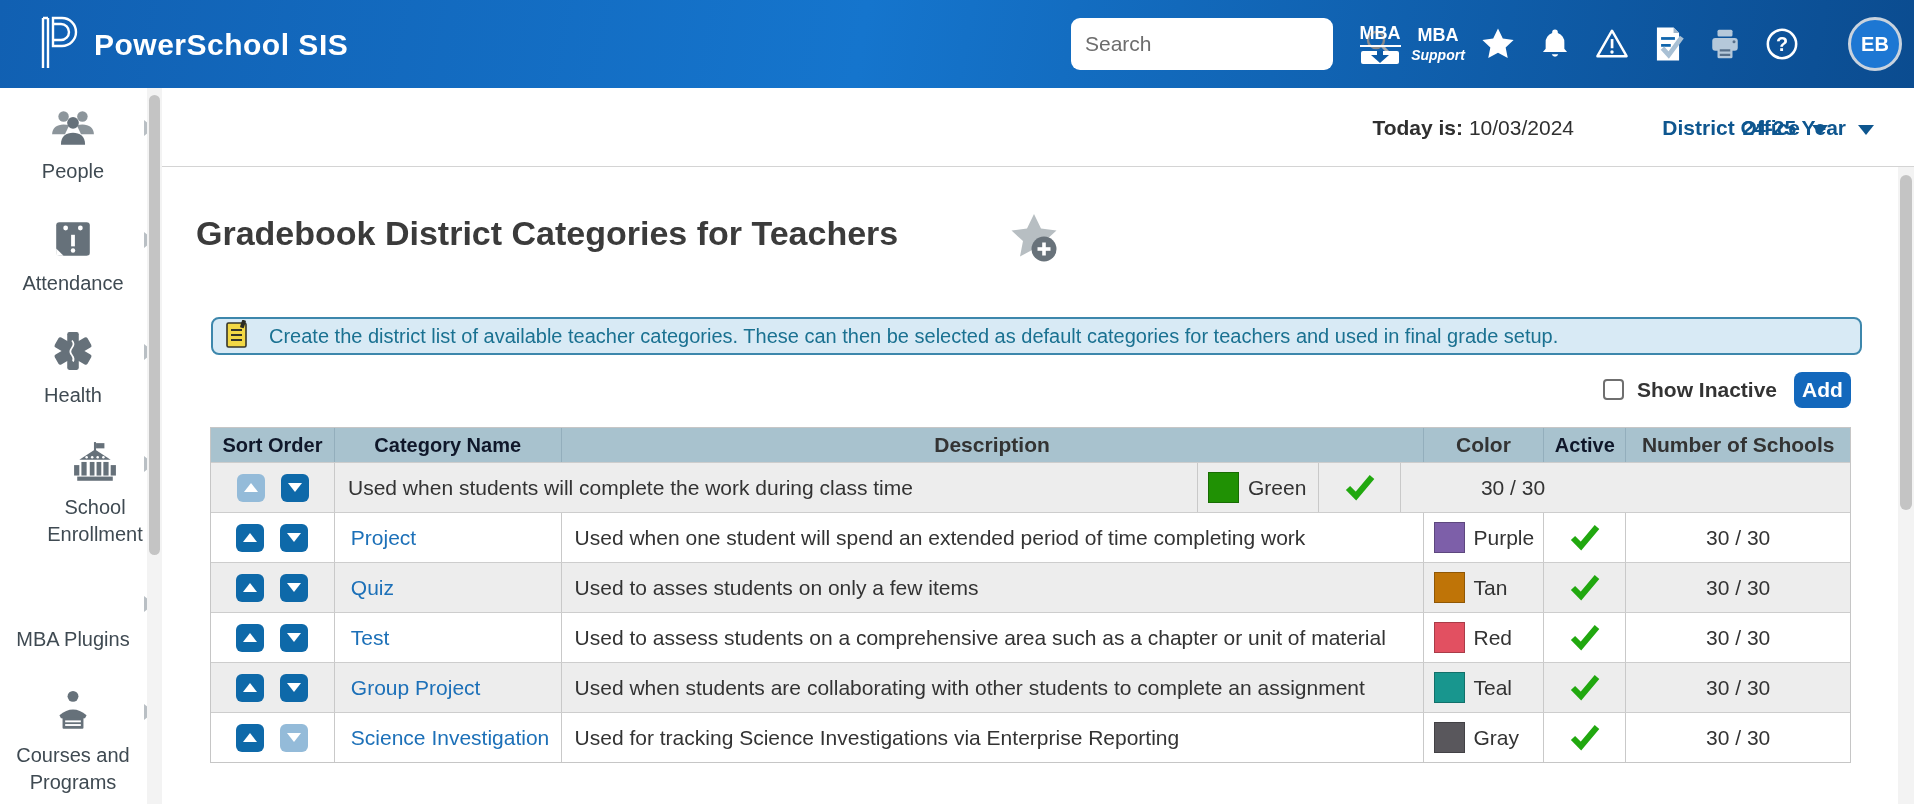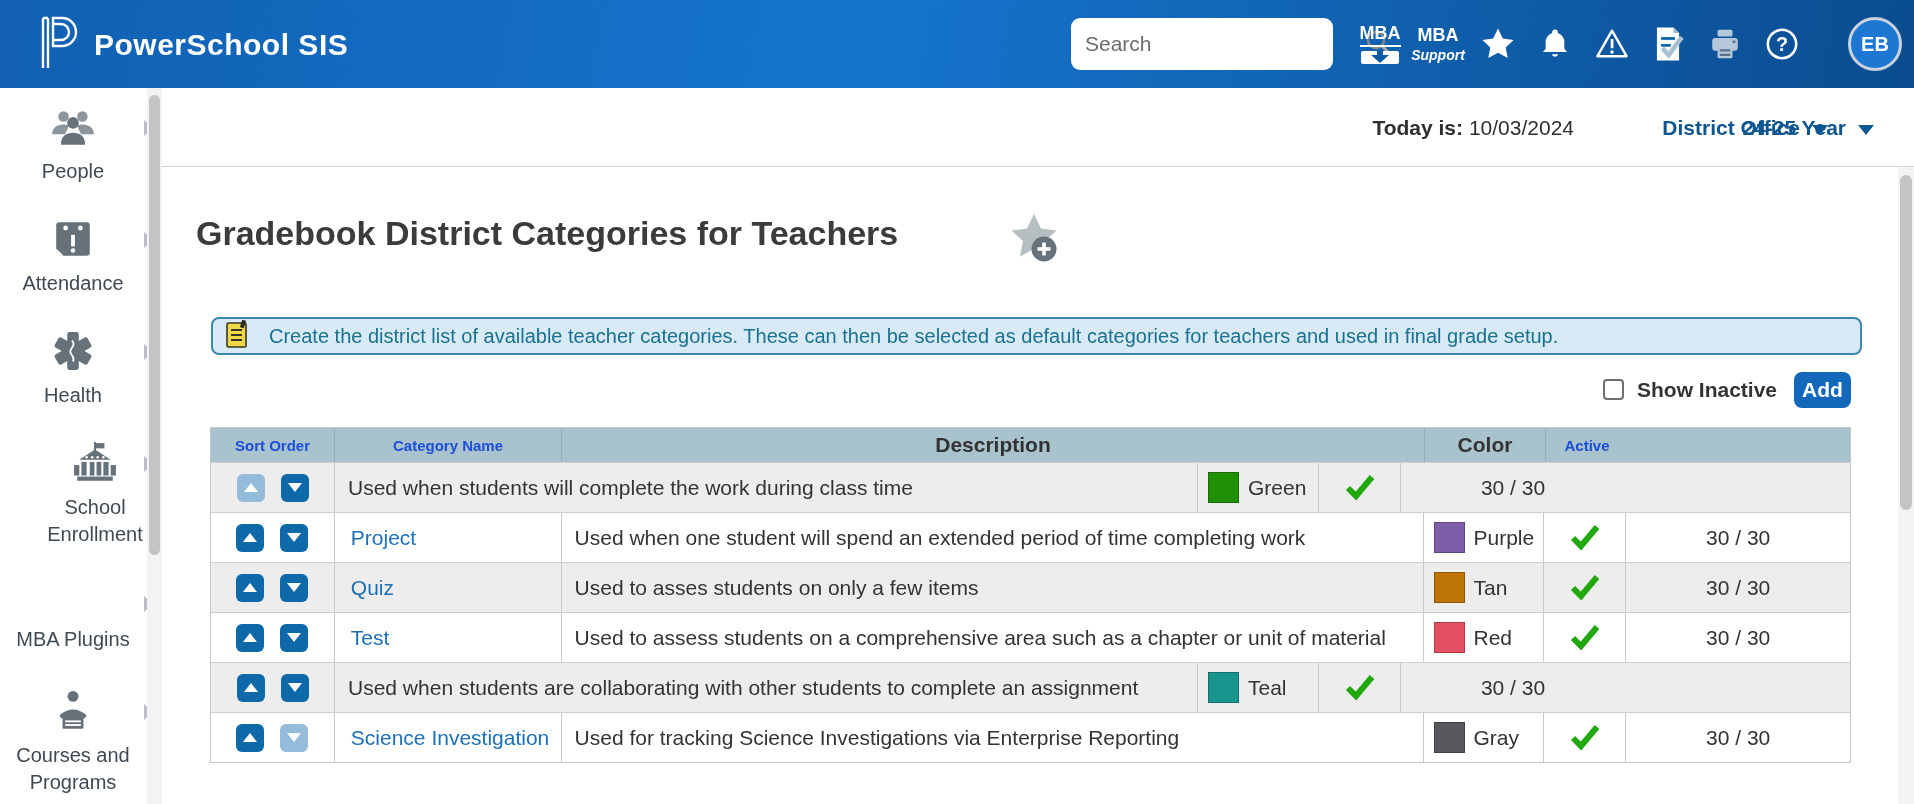--- a/index.html
+++ b/index.html
@@ -60,22 +60,22 @@
   #show-inactive-box { position:absolute; left:1603px; top:379px; width:21px; height:21px;
     border:2px solid #6f6f6f; border-radius:4px; background:#fff; cursor:pointer; }
   #show-inactive-label { position:absolute; left:1637px; top:378px; font-size:21px; font-weight:bold; color:#333; }
   #add-button { position:absolute; left:1794px; top:372px; width:57px; height:36px;
     background:#1368bc; border:none; border-radius:8px; color:#fff; font-size:21px; font-weight:bold;
     cursor:pointer; font-family:"Liberation Sans",sans-serif; }
 
   
   #table { position:absolute; left:210px; top:427px; width:1641px; border:1px solid #c6c6c6; }
   .thead { display:flex; height:34px; background:#a8c2ce; }
-  .hc { display:flex; align-items:center; justify-content:center; font-size:15px; font-weight:bold;
-    color:#1d4ed8; border-right:1px solid #93aebc; }
+  .hc { display:flex; align-items:center; justify-content:center; font-size:20px; font-weight:bold;
+    color:#0f172a; border-right:1px solid #93aebc; }
   .hc:last-child { border-right:none; }
   .trow { display:flex; height:50px; background:#fff; border-top:1px solid #cdcdcd; }
   .trow.odd { background:#ededed; }
   .cell { display:flex; align-items:center; border-right:1px solid #c9c9c9; }
   .cell:last-child { border-right:none; }
   .c0 { width:124px; justify-content:center; gap:16px; }
   .c1 { width:227px; padding-left:16px; }
   .c2 { width:863px; padding-left:13px; font-size:21px; color:#333; }
   .c3 { width:121px; padding-left:10px; gap:9px; font-size:21px; color:#333; }
   .c4 { width:82px; justify-content:center; }
@@ -324,20 +324,21 @@
 <span id="show-inactive-label">Show Inactive</span>
 <button id="add-button">Add</button>
 
 <div id="table">
   <div class="thead">
     <div class="hc c0">Sort Order</div>
     <div class="hc c1" style="justify-content:center;padding-left:0;">Category Name</div>
     <div class="hc c2" style="justify-content:center;padding-left:0;">Description</div>
     <div class="hc c3" style="justify-content:center;padding-left:0;">Color</div>
     <div class="hc c4">Active</div>
+    <div class="hc c5">Number of Schools</div>
   </div>
 
   <div class="trow odd">
     <div class="cell c0">
       <button class="sortbtn dis">
           <span class="tri-up"></span>
         </button>
       <button class="sortbtn">
           <span class="tri-dn"></span>
         </button>
@@ -432,20 +433,23 @@
 
   <div class="trow odd">
     <div class="cell c0">
       <button class="sortbtn">
           <span class="tri-up"></span>
         </button>
       <button class="sortbtn">
           <span class="tri-dn"></span>
         </button>
     </div>
+    <div class="cell c1">
+        <a class="catlink">Group Project</a>
+      </div>
     <div class="cell c2">Used when students are collaborating with other students to complete an assignment</div>
     <div class="cell c3">
       <span class="swatch" style="background-color: rgb(24, 150, 142);"></span>
       <span>Teal</span>
     </div>
     <div class="cell c4">
       <svg width="30" height="27" viewBox="0 0 30 27">
           <path d="M3 14 L11 22 L27 3" fill="none" stroke="#21a80f" stroke-width="6"></path>
         </svg>
     </div>

